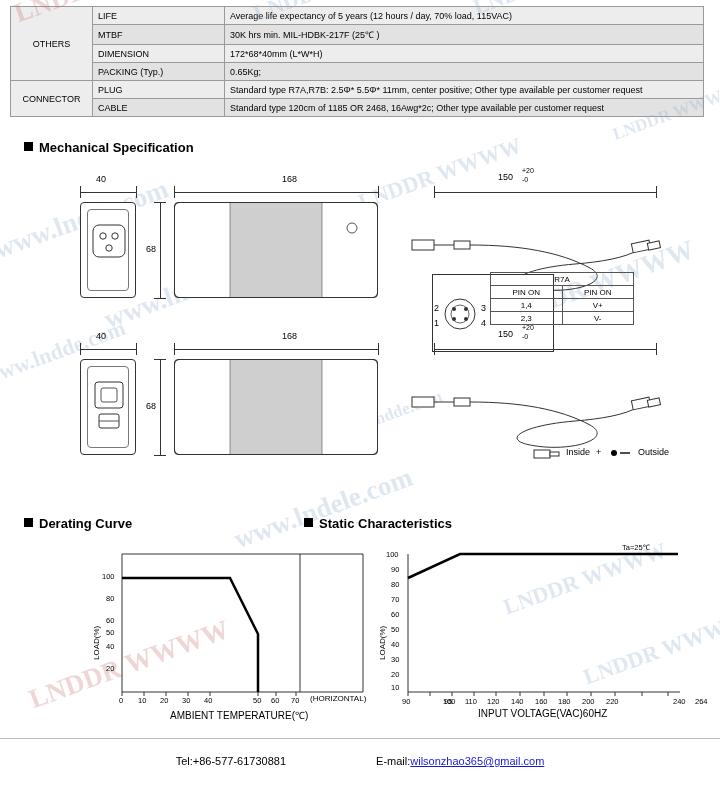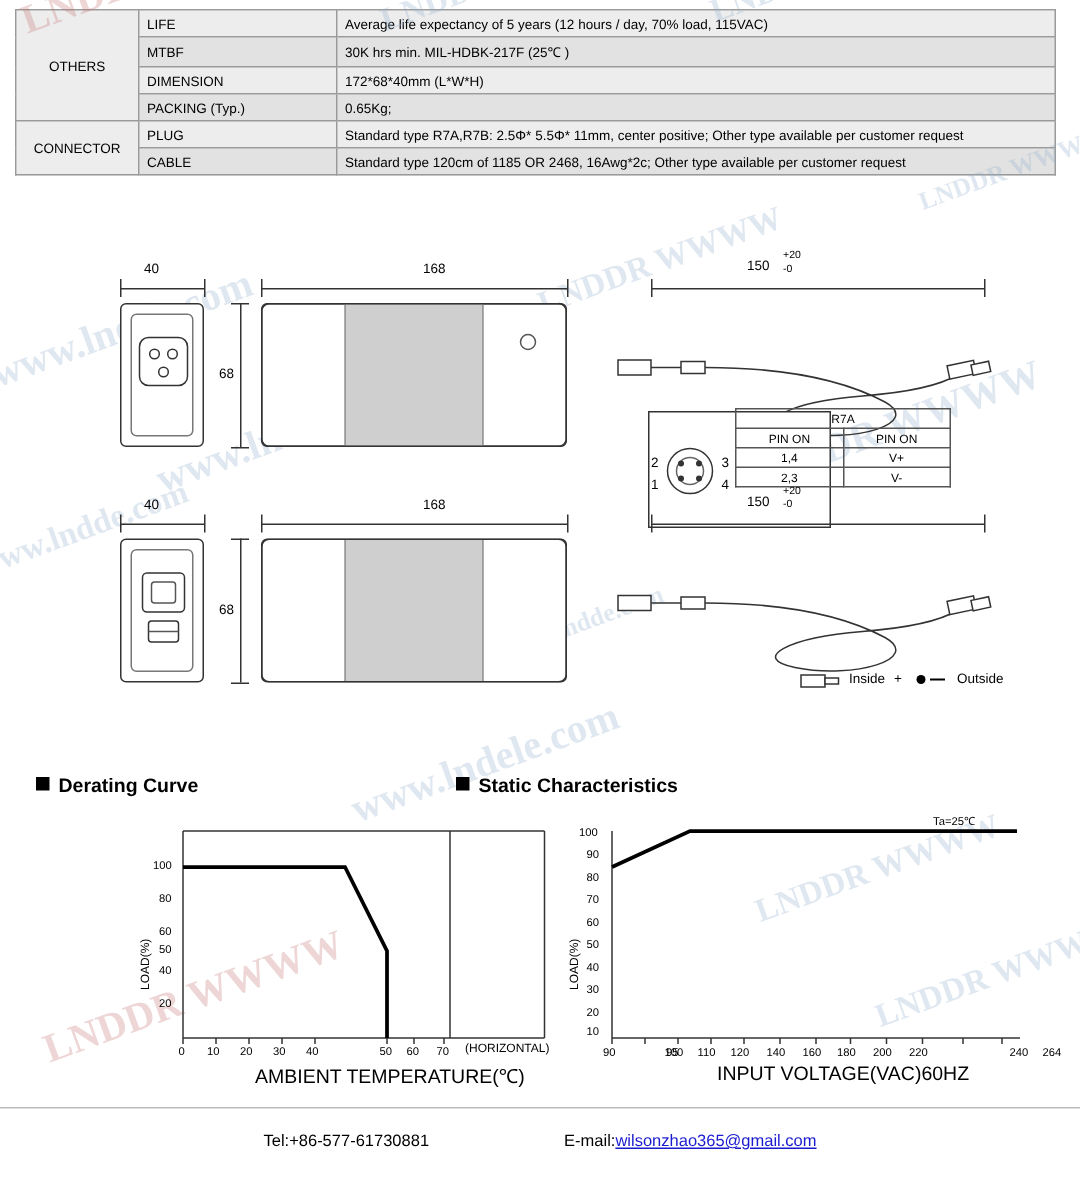--- a/index.html
+++ b/index.html
@@ -51,21 +51,21 @@
   .rnd { border-radius: 4px; }
 
   .cable-svg { position:absolute; }
 
   table.pin { position:absolute; border-collapse:collapse; font-size:8px; }
   table.pin td, table.pin th { border:1px solid #555; padding:1px 4px;
        text-align:center; font-weight:normal; height:13px; }
 
   
   .chart-wrap { position:absolute; }
-  .axis-label { position:absolute; font-size:13px; }
+  .axis-label { position:absolute; font-size:10px; }
   .tick { position:absolute; font-size:7.5px; }
   .ylab-rot { position:absolute; font-size:8px; transform: rotate(-90deg);
               transform-origin: left top; white-space:nowrap; }
 
   .footer { position:absolute; left:0; bottom:0; width:720px; height:56px;
             border-top:1px solid #bbb; }
   .footer .inner { display:flex; justify-content:center; gap:90px;
                    font-size:11px; padding-top:16px; }
   .link { color:#1a1ad0; text-decoration: underline; }
 </style>
@@ -115,20 +115,23 @@
         <td class="key">PLUG</td>
         <td class="val">Standard type R7A,R7B: 2.5Φ* 5.5Φ* 11mm, center positive; Other type available per customer request</td>
       </tr>
       <tr class="alt">
         <td class="key">CABLE</td>
         <td class="val">Standard type 120cm of 1185 OR 2468, 16Awg*2c; Other type available per customer request</td>
       </tr>
     </tbody>
   </table>
 
+  <div class="sec-head" style="left:24px; top:134px;">
+    <span class="sq"></span><span>Mechanical Specification</span>
+  </div>
 
   <div class="mech">
 
     <div class="dim-txt" style="left:96px; top:8px;">40</div>
     <div class="dim-line" style="left:80px; top:26px; width:56px;"></div>
     <div class="dim-tick" style="left:80px; top:20px; height:12px;"></div>
     <div class="dim-tick" style="left:136px; top:20px; height:12px;"></div>
 
     <div class="dim-txt" style="left:282px; top:8px;">168</div>
     <div class="dim-line" style="left:174px; top:26px; width:204px;"></div>

